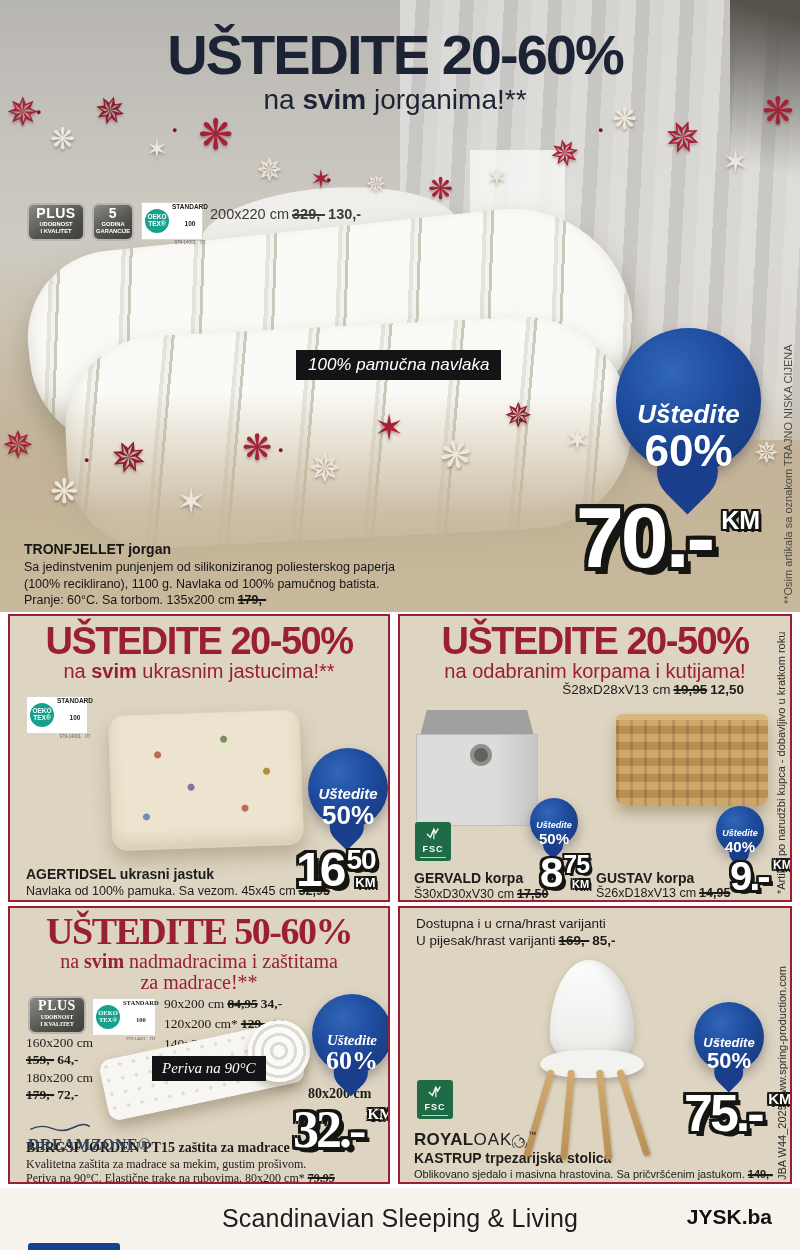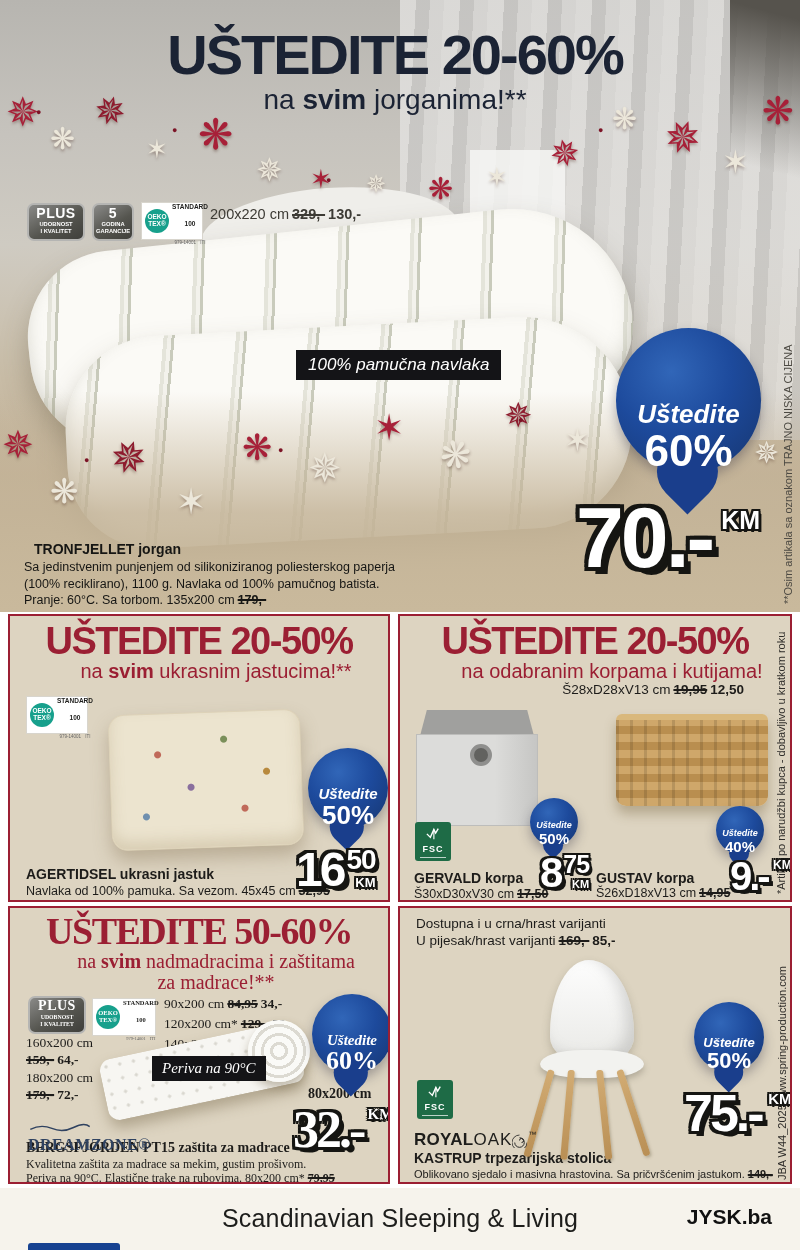--- a/index.html
+++ b/index.html
@@ -74,34 +74,34 @@
   .pstack{display:flex;flex-direction:column;align-items:flex-end;margin-left:3px;}
   .psup{font-weight:800;line-height:.85;letter-spacing:-1px;color:#fff;}
   .pkm-under{font-weight:800;color:#fff;margin-top:3px;}
   .pkm-over{position:absolute;font-weight:800;color:#fff;}
   .ol-big{text-shadow:-4px -4px 0 #151512,4px -4px 0 #151512,-4px 4px 0 #151512,4px 4px 0 #151512,-4px 0 0 #151512,4px 0 0 #151512,0 -4px 0 #151512,0 4px 0 #151512,7px 7px 0 #151512;}
   .ol-mid{text-shadow:-3px -3px 0 #151512,3px -3px 0 #151512,-3px 3px 0 #151512,3px 3px 0 #151512,-3px 0 0 #151512,3px 0 0 #151512,0 -3px 0 #151512,0 3px 0 #151512,5px 5px 0 #151512;}
   .ol-sm{text-shadow:-2.5px -2.5px 0 #151512,2.5px -2.5px 0 #151512,-2.5px 2.5px 0 #151512,2.5px 2.5px 0 #151512,-2.5px 0 0 #151512,2.5px 0 0 #151512,0 -2.5px 0 #151512,0 2.5px 0 #151512,4px 4px 0 #151512;}
   .ol-xs{text-shadow:-2px -2px 0 #151512,2px -2px 0 #151512,-2px 2px 0 #151512,2px 2px 0 #151512,-2px 0 0 #151512,2px 0 0 #151512,0 -2px 0 #151512,0 2px 0 #151512,3px 3px 0 #151512;}
 
   .hero-product{position:absolute;left:24px;top:540px;z-index:5;font-size:12.5px;line-height:1.34;color:#161614;}
-  .prod-name{font-weight:800;font-size:14px;margin-left:10px;}
+  .prod-name{font-weight:800;font-size:14px;}
   .vnote{position:absolute;writing-mode:vertical-rl;transform:rotate(180deg);
     font-size:11px;white-space:nowrap;z-index:6;display:flex;align-items:center;}
   .vnote-hero{right:6px;top:330px;height:274px;color:#4c4942;}
 
   
   .panel{position:absolute;box-sizing:border-box;background:#ddd4c1;border:2px solid #9b1f33;overflow:hidden;}
   .p-pillows{left:8px;top:614px;width:382px;height:288px;}
   .p-baskets{left:398px;top:614px;width:394px;height:288px;}
   .p-mattress{left:8px;top:906px;width:382px;height:278px;font-family:Liberation Serif, serif;}
   .p-chair{left:398px;top:906px;width:394px;height:278px;}
   .phead{position:absolute;left:0;width:100%;text-align:center;color:#9b1f33;
     font-size:38px;font-weight:800;letter-spacing:-1.5px;line-height:1;}
-  .psub{position:absolute;left:0;width:100%;text-align:center;color:#9b1f33;font-size:20px;line-height:1.1;padding-left:17px;}
+  .psub{position:absolute;left:0;width:100%;text-align:center;color:#9b1f33;font-size:20px;line-height:1.1;}
   .psub b{font-weight:800;}
   .ptext{position:absolute;color:#1d1c1a;}
   .pname{font-weight:800;font-size:14px;}
   .pdesc{font-size:12.5px;}
 
   
   .pillow-art{position:absolute;left:100px;top:96px;width:190px;height:134px;border-radius:16px;
     transform:rotate(-2deg);background-color:#ece4cf;border:1px solid #ddd2b8;
     box-shadow:0 10px 18px rgba(120,100,70,.35), inset 0 -8px 14px rgba(160,140,100,.25);
     background-image:

